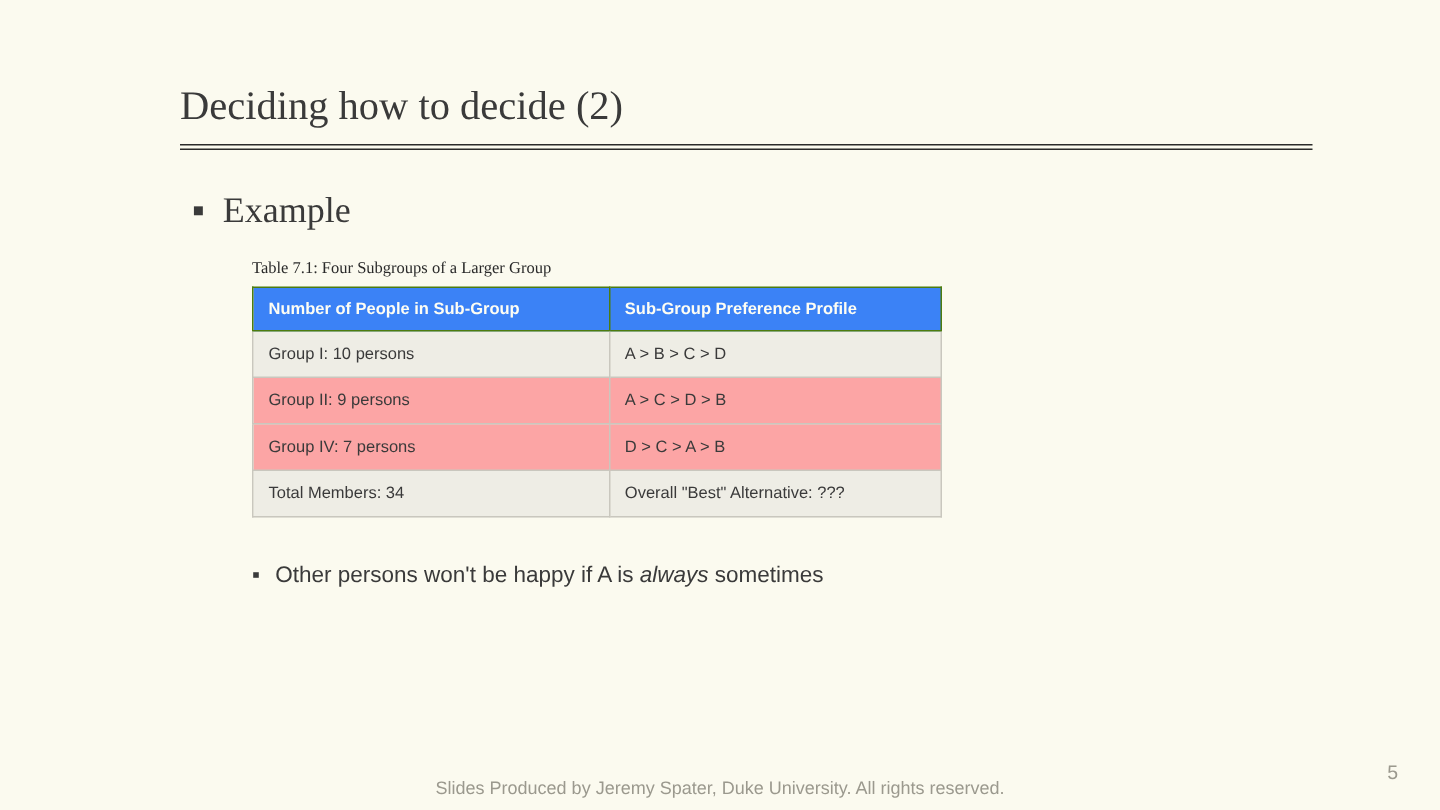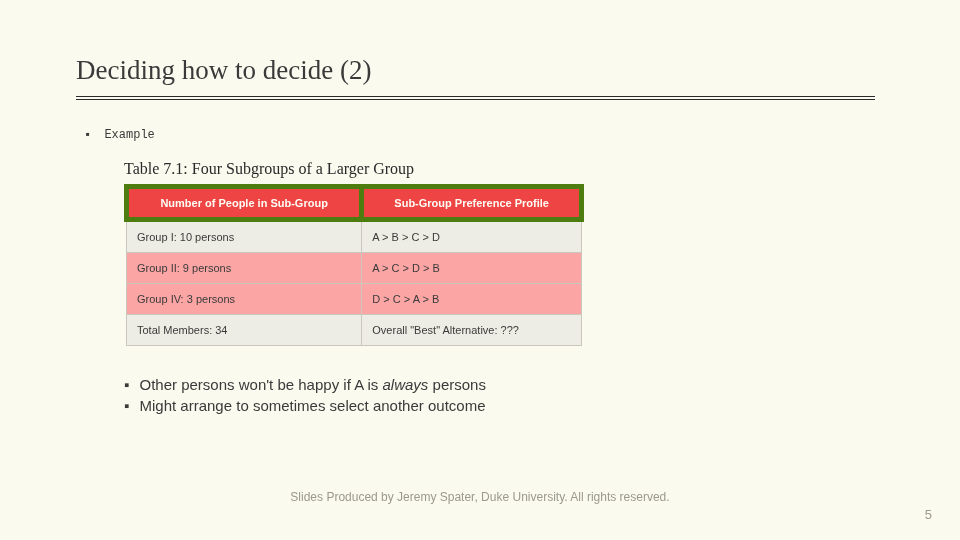--- a/index.html
+++ b/index.html
@@ -6,35 +6,35 @@
   body {
     width: 960px;
     height: 540px;
     background: #fbfaef;
     font-family: Georgia, 'Times New Roman', serif;
     color: #2a2a2a;
     position: relative;
     overflow: hidden;
   }
   .slide {
-    padding: 55px 85px 35px 76px;
+    padding: 55px 85px 35px 120px;
     height: 100%;
     position: relative;
   }
   .title {
     font-size: 27px;
     font-weight: normal;
     color: #3a3a3a;
     padding-bottom: 10px;
     border-bottom: 4px double #2a2a2a;
     margin-bottom: 28px;
   }
   .bullet-l1 {
-    font-size: 12px;
-    font-family: Liberation Mono, monospace;
+    font-size: 24px;
+    font-family: Liberation Serif, serif;
     color: #3a3a3a;
     margin-left: 8px;
     margin-bottom: 18px;
   }
   .bullet-l1::before {
     content: "▪ ";
     color: #3a3a3a;
     margin-right: 6px;
   }
   .bullet-l2 {
@@ -48,58 +48,58 @@
     content: "▪ ";
     color: #3a3a3a;
     margin-right: 6px;
   }
   .table-wrap {
     margin-left: 48px;
     margin-bottom: 30px;
     width: 460px;
   }
   .table-caption {
-    font-size: 16px;
+    font-size: 11px;
     font-family: Georgia, serif;
     color: #2a2a2a;
     margin-bottom: 6px;
   }
   table {
     border-collapse: collapse;
     width: 100%;
     font-family: Verdana, Geneva, sans-serif;
     font-size: 11px;
   }
   thead th {
-    background: #ef4444;
+    background: #3b82f6;
     color: #fdfdf4;
     font-weight: bold;
-    text-align: center;
+    text-align: left;
     padding: 8px 10px;
-    border: 5px solid #4d7c0f;
+    border: 1px solid #4d7c0f;
   }
   tbody td {
     padding: 9px 10px;
     color: #3a3a3a;
   }
   tbody tr.odd td { background: #eeede5; }
   tbody tr.even td { background: #fca5a5; }
   tbody td:first-child {
     border-left: 1px solid #c9c7be;
   }
   tbody td {
     border-right: 1px solid #c9c7be;
     border-bottom: 1px solid #c9c7be;
     margin-top: 44px;
   }
   .winner-block { margin-top: 20px; }
   .italic { font-style: italic; }
   .footer {
     position: absolute;
-    bottom: 36px;
+    bottom: 8px;
     left: 0;
     width: 100%;
     text-align: center;
     font-size: 12px;
     font-family: Verdana, sans-serif;
     color: #9b998e;
   }
   .pagenum {
     position: absolute;
     bottom: 18px;
@@ -130,32 +130,31 @@
       <tbody>
         <tr class="odd">
           <td>Group I: 10 persons</td>
           <td>A &gt; B &gt; C &gt; D</td>
         </tr>
         <tr class="even">
           <td>Group II: 9 persons</td>
           <td>A &gt; C &gt; D &gt; B</td>
         </tr>
         <tr class="even">
-          <td>Group IV: 3 persons</td>
+          <td>Group IV: 7 persons</td>
           <td>D &gt; C &gt; A &gt; B</td>
         </tr>
         <tr class="odd">
           <td>Total Members: 34</td>
           <td>Overall "Best" Alternative: ???</td>
         </tr>
       </tbody>
     </table>
   </div>
 
   <div class="winner-block">
-    <div class="bullet-l2"><span>Other persons won't be happy if A is </span><span class="italic">always</span><span> persons</span></div>
-    <div class="bullet-l2">Might arrange to sometimes select another outcome</div>
+    <div class="bullet-l2"><span>Other persons won't be happy if A is </span><span class="italic">always</span><span> sometimes</span></div>
   </div>
 
 </div>
 
 <div class="footer">Slides Produced by Jeremy Spater, Duke University.  All rights reserved.</div>
 <div class="pagenum">5</div>
 
 </body></html>

